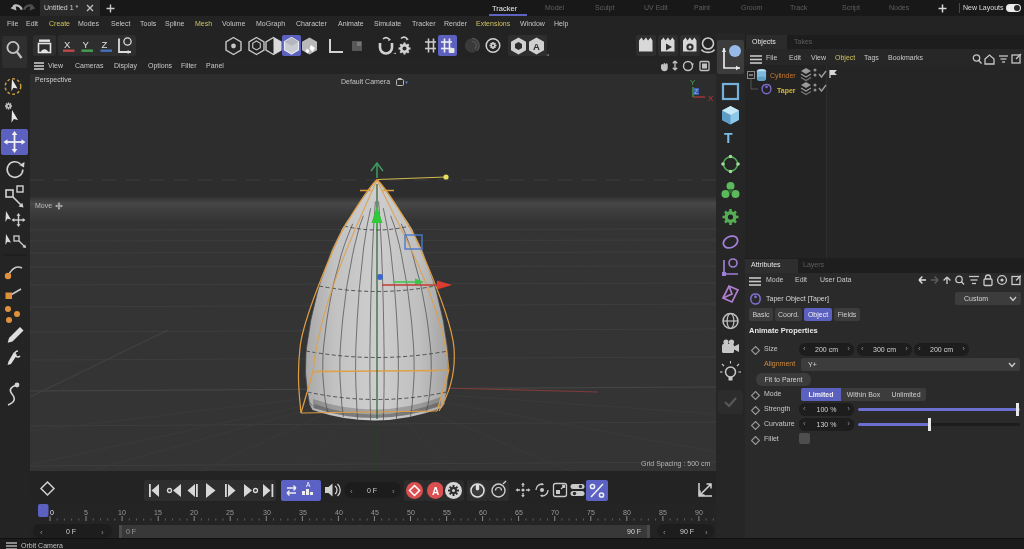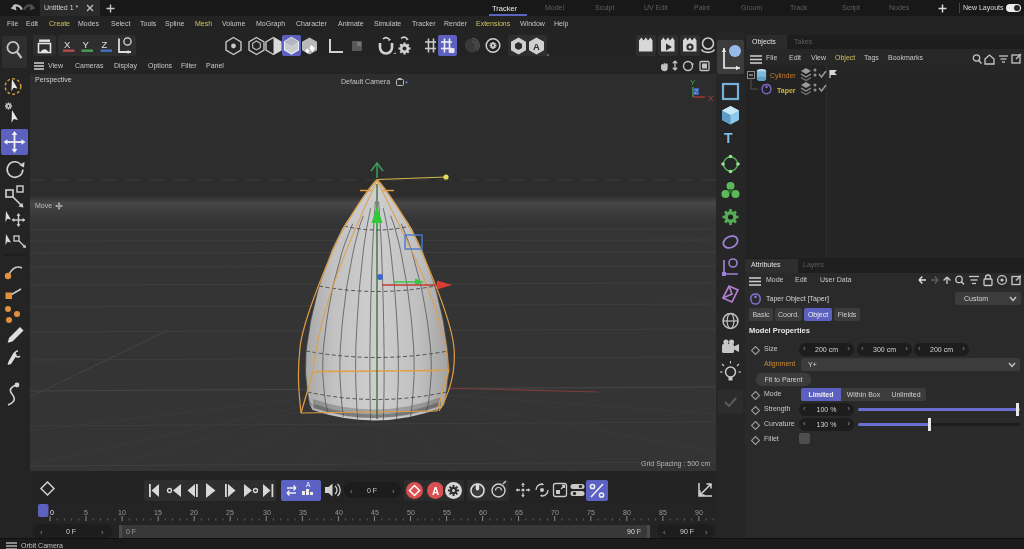--- a/index.html
+++ b/index.html
@@ -629,21 +629,21 @@
       <span class="abs txt" style="left:9px;top:3px;font-size:7px;color:#d6d6d6;">Custom</span>
       <svg class="abs" style="left:54px;top:4px;" width="8" height="6">
           <path d="M1,1 l3,3.4 3,-3.4" fill="none" stroke="#c8c8c8" stroke-width="1.4"></path>
         </svg>
     </div>
 
     <div class="abs chip" style="left:4px;top:50px;width:24px;">Basic</div>
     <div class="abs chip" style="left:30px;top:50px;width:27px;">Coord.</div>
     <div class="abs chip" style="left:59px;top:50px;width:28px;background:#5c61c0;color:#f0f0f0;">Object</div>
     <div class="abs chip" style="left:89px;top:50px;width:26px;">Fields</div>
-    <span class="abs txt" style="left:4px;top:68px;font-size:7.5px;font-weight:bold;color:#e8e8e8;">Model Properties</span>
+    <span class="abs txt" style="left:4px;top:68px;font-size:7.5px;font-weight:bold;color:#e8e8e8;">Animate Properties</span>
 
     <svg class="abs" style="left:6px;top:88px;" width="9" height="9">
         <path d="M4.5,0.5 L8.5,4.5 L4.5,8.5 L0.5,4.5 Z" fill="none" stroke="#9a9a9a" stroke-width="1.1"></path>
       </svg>
     <span class="abs txt" style="left:19px;top:87px;font-size:7px;">Size</span>
     <div class="abs spin" style="left:54px;top:85px;width:55px;height:13px;">
         <i>‹</i>
         <b>200 cm</b>
         <i>›</i>
       </div>

